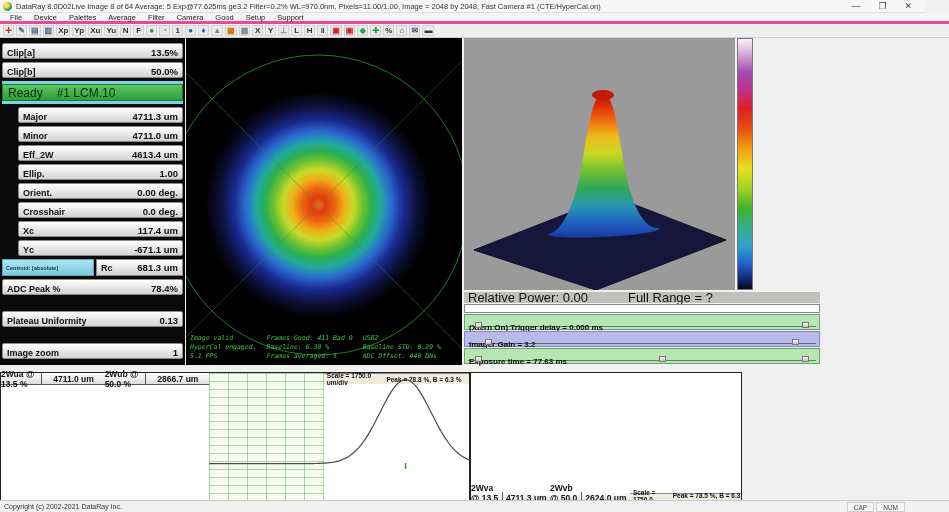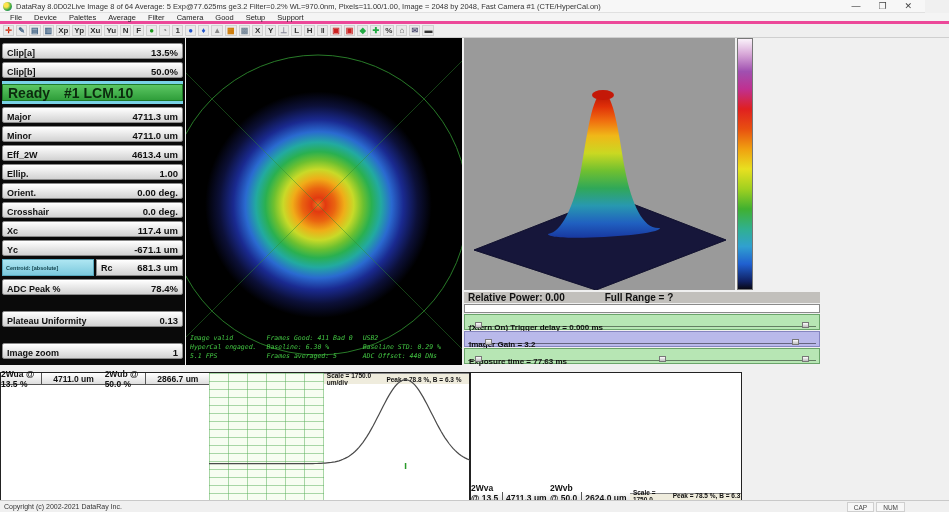--- a/index.html
+++ b/index.html
@@ -33,21 +33,21 @@
                 display:flex; flex-direction:column; gap:3px; padding:5px 2px 2px 2px; }
   .m-row { height:16px; flex:0 0 auto; display:flex; align-items:flex-end; justify-content:space-between;
            background:linear-gradient(#ffffff, #d2d2d2); border:1px solid #8a8a8a; border-radius:2px;
            padding:0 4px; box-shadow:inset 0 1px 0 #fff; }
   .m-label { font-size:9px; font-weight:bold; color:#111; }
   .m-value { font-size:9.5px; font-weight:bold; color:#111; }
   #ready-block { flex:0 0 auto; }
   .cyan-strip { height:3px; background:#79d2e6; }
   #ready-row { height:17px; background:linear-gradient(#5cc763, #2f9e3a); border:1px solid #1d7a28;
                display:flex; align-items:center; padding:0 5px; gap:14px; }
-  #ready-row span { font-size:14px; font-weight:bold; color:#0c2a0e; }
+  #ready-row span { font-size:12px; font-weight:normal; color:#0c2a0e; }
   #centroid-row { height:17px; flex:0 0 auto; display:flex; gap:2px; }
   #centroid-btn { width:92px; background:linear-gradient(#aee6f2,#7cc9dd); border:1px solid #58a8bd;
                   font-size:5.5px; font-weight:bold; color:#15454f; display:flex; align-items:center; padding-left:3px; }
   #rc-cell { flex:1; display:flex; align-items:center; justify-content:space-between;
              background:linear-gradient(#ffffff,#d2d2d2); border:1px solid #8a8a8a; padding:0 4px; }
 
   
   #beam2d { position:absolute; left:186px; top:38px; width:276px; height:327px; background:#040404; overflow:hidden; }
   #beam-disc { position:absolute; left:0; top:0; width:100%; height:100%;
     background:radial-gradient(circle 118px at 48% 51%,
@@ -64,21 +64,21 @@
   #palette { position:absolute; left:737px; top:38px; width:16px; height:252px; border:1px solid #777;
     background:linear-gradient(to bottom,
       #faf2fa 0%, #d8a8d8 6%, #a050b0 13%, #c03090 20%, #e02020 28%, #e85010 36%,
       #f0a010 44%, #e8e020 52%, #a0d020 60%, #40b030 68%, #30b090 76%, #30a0d0 83%,
       #2060d0 90%, #102060 97%, #080814 100%); }
 
   
   #controls3d { position:absolute; left:464px; top:292px; width:356px; height:73px; display:flex;
                 flex-direction:column; gap:1px; }
   #relpow-row { height:11px; background:#c2c0bc; display:flex; align-items:center; gap:40px; padding:0 4px; }
-  #relpow-row span { font-size:10px; font-weight:bold; color:#111; }
+  #relpow-row span { font-size:13px; font-weight:normal; color:#111; }
   #power-bar { height:9px; background:#ffffff; border:1px solid #8a8a8a; }
   .ctl-row { height:16px; position:relative; padding:1px 4px 0 4px; border:1px solid rgba(0,0,0,.25); }
   .ctl-row.green { background:#b7e6b4; border-color:#6aa46a; }
   .ctl-row.purple { background:#b9b9ea; border-color:#8585c0; }
   .ctl-label { font-size:8px; font-weight:bold; color:#101010; }
   .ctl-track { position:absolute; left:3px; right:3px; bottom:2px; height:3px; border-bottom:1px solid rgba(0,0,0,.45); }
   .thumb { position:absolute; bottom:-2px; width:7px; height:6px; background:linear-gradient(#fdfdfd,#bdbdbd);
            border:1px solid #777; }
 
   
@@ -183,21 +183,21 @@
         </div>
       </div>
     <div id="ready-block">
       <div class="cyan-strip"></div>
       <div id="ready-row">
         <span>Ready</span>
         <span>#1 LCM.10</span>
       </div>
       <div class="cyan-strip"></div>
     </div>
-    <div id="lp-mid" style="display: flex; flex-direction: column; gap: 3px;">
+    <div id="lp-mid" style="display: flex; flex-direction: column; gap: 3px; margin-left: 16px;">
         <div class="m-row">
           <span class="m-label">Major</span>
           <span class="m-value">4711.3 um</span>
         </div>
         <div class="m-row">
           <span class="m-label">Minor</span>
           <span class="m-value">4711.0 um</span>
         </div>
         <div class="m-row">
           <span class="m-label">Eff_2W</span>

